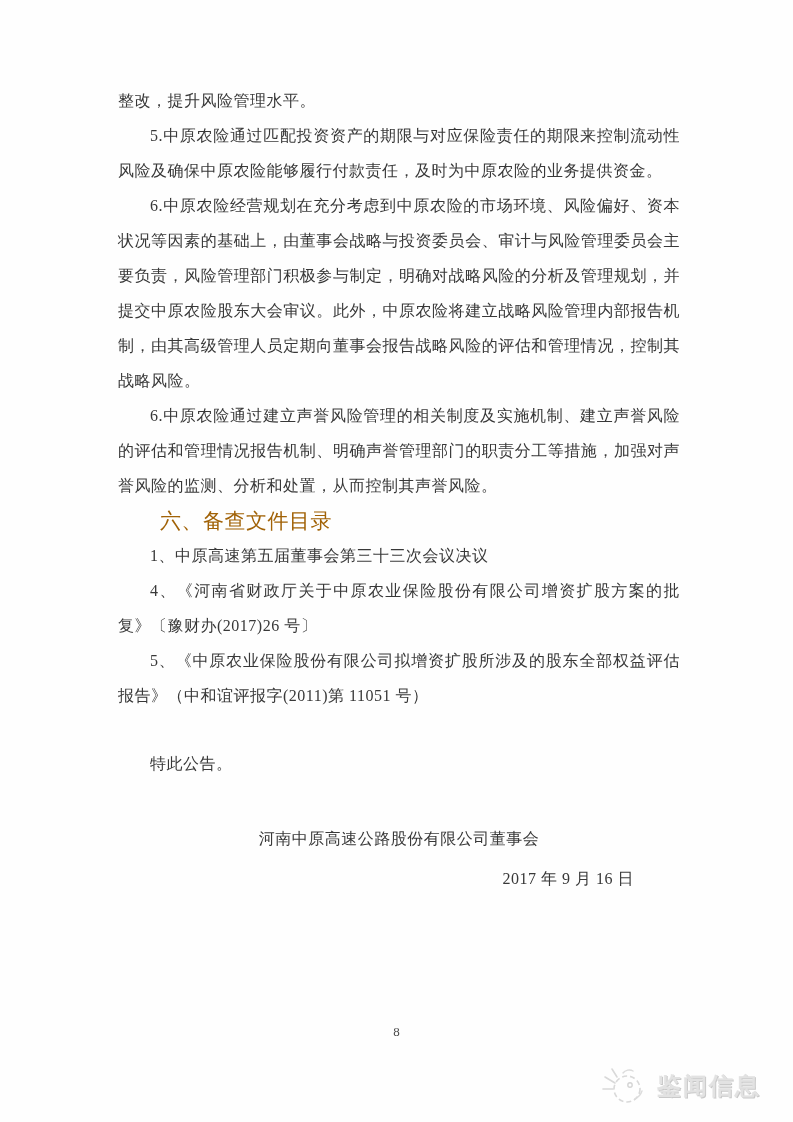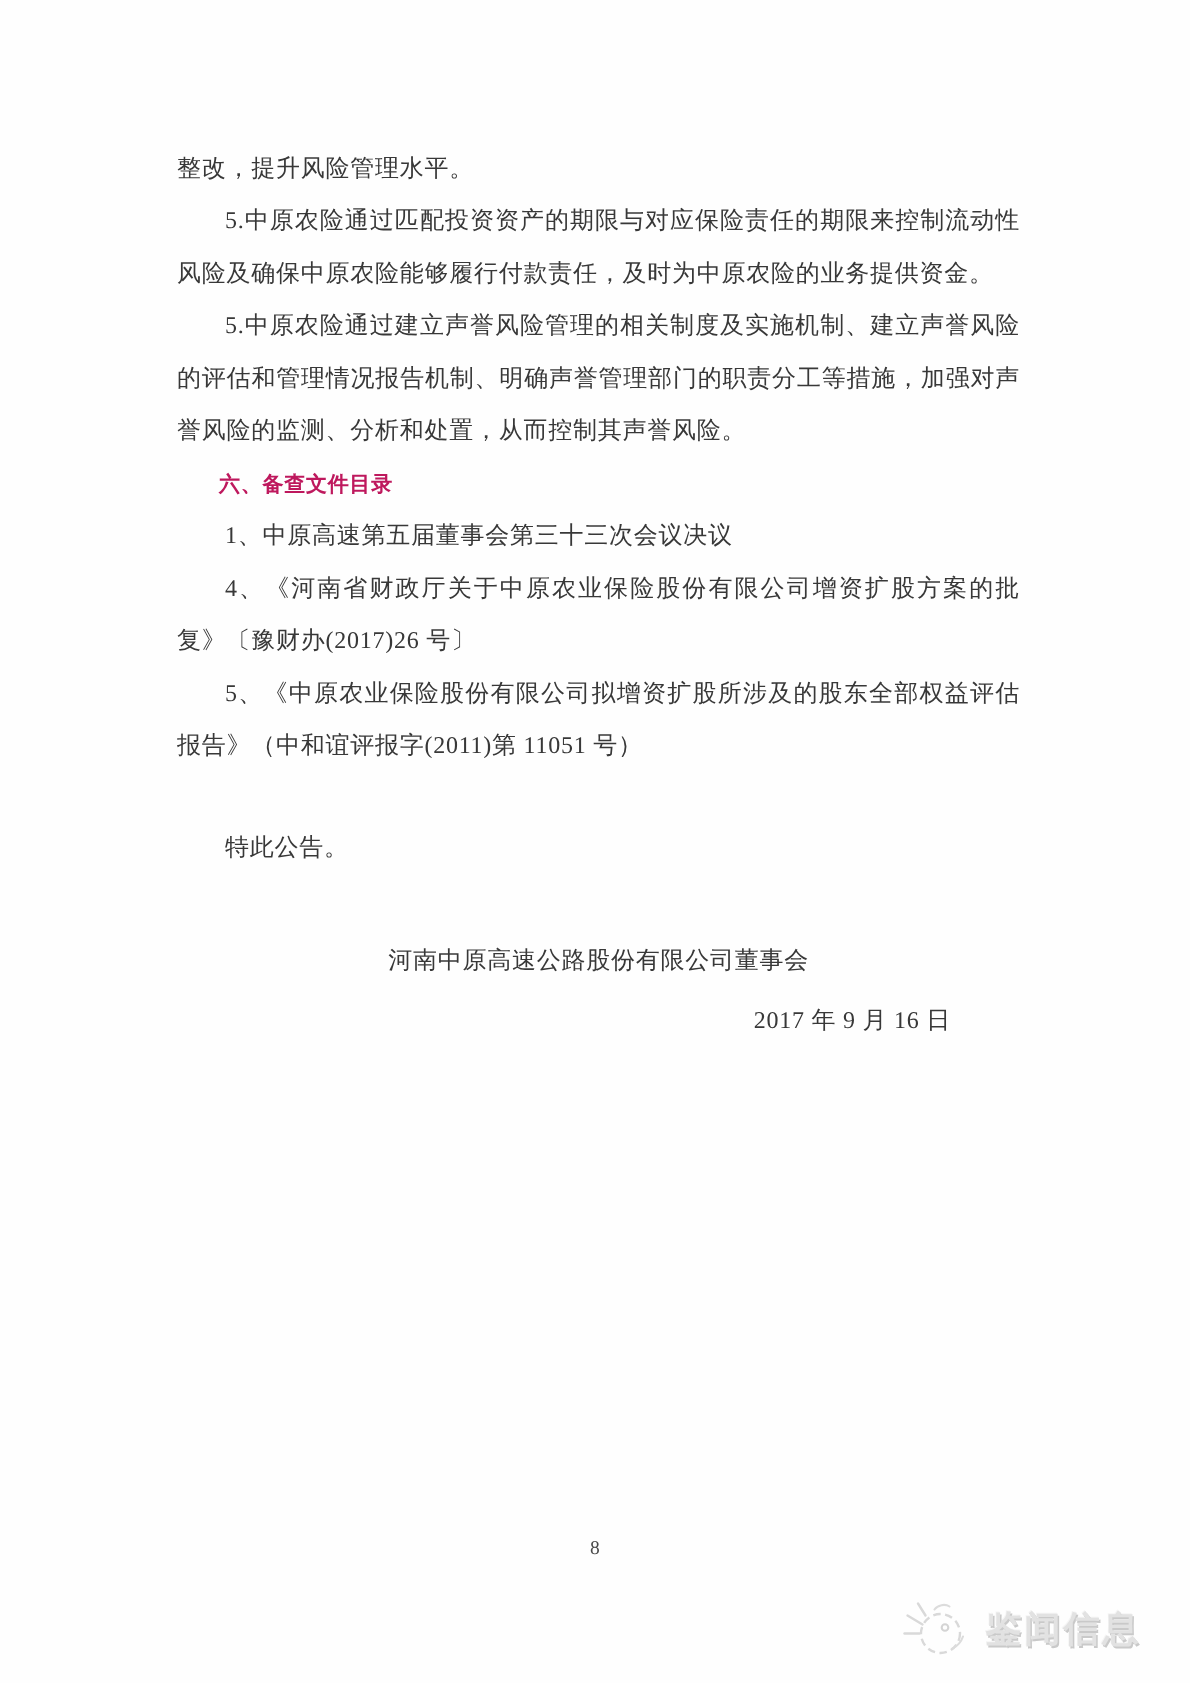--- a/index.html
+++ b/index.html
@@ -12,35 +12,35 @@
     overflow: hidden;
   }
   .page {
     position: absolute;
     inset: 0;
     background: #fefefe;
   }
   .content {
     position: absolute;
     left: 118px;
-    top: 95px;
+    top: 83px;
     width: 562px;
     font-size: 16px;
     line-height: 35px;
     text-align: justify;
     letter-spacing: 0.5px;
   }
   .para { text-indent: 2em; }
   .para.no-indent { text-indent: 0; }
   .section-heading {
     text-indent: 2em;
-    font-weight: bold;
+    font-weight: normal;
     font-family: "Liberation Sans", "DejaVu Sans", sans-serif;
-    font-size: 14px;
-    color: #be185d;
+    font-size: 21px;
+    color: #a16207;
   }
   .list-item { text-indent: 2em; }
   .closing { text-indent: 2em; margin-top: 33px; }
   .signature {
     margin-top: 40px;
     text-align: center;
   }
   .sign-date {
     margin-top: 5px;
     text-align: right;
@@ -76,21 +76,22 @@
   }
 </style>
 </head>
 <body>
 
 <div class="page">
 
   <div class="content">
     <p class="para no-indent">整改，提升风险管理水平。</p>
     <p class="para">5.中原农险通过匹配投资资产的期限与对应保险责任的期限来控制流动性风险及确保中原农险能够履行付款责任，及时为中原农险的业务提供资金。</p>
-    <p class="para">5.中原农险通过建立声誉风险管理的相关制度及实施机制、建立声誉风险的评估和管理情况报告机制、明确声誉管理部门的职责分工等措施，加强对声誉风险的监测、分析和处置，从而控制其声誉风险。</p>
+    <p class="para">6.中原农险经营规划在充分考虑到中原农险的市场环境、风险偏好、资本状况等因素的基础上，由董事会战略与投资委员会、审计与风险管理委员会主要负责，风险管理部门积极参与制定，明确对战略风险的分析及管理规划，并提交中原农险股东大会审议。此外，中原农险将建立战略风险管理内部报告机制，由其高级管理人员定期向董事会报告战略风险的评估和管理情况，控制其战略风险。</p>
+    <p class="para">6.中原农险通过建立声誉风险管理的相关制度及实施机制、建立声誉风险的评估和管理情况报告机制、明确声誉管理部门的职责分工等措施，加强对声誉风险的监测、分析和处置，从而控制其声誉风险。</p>
 
     <p class="section-heading">六、备查文件目录</p>
 
     <p class="list-item">1、中原高速第五届董事会第三十三次会议决议</p>
     <p class="list-item">4、《河南省财政厅关于中原农业保险股份有限公司增资扩股方案的批复》〔豫财办(2017)26 号〕</p>
     <p class="list-item">5、《中原农业保险股份有限公司拟增资扩股所涉及的股东全部权益评估报告》（中和谊评报字(2011)第 11051 号）</p>
 
     <p class="closing">特此公告。</p>
 
     <p class="signature">河南中原高速公路股份有限公司董事会</p>

